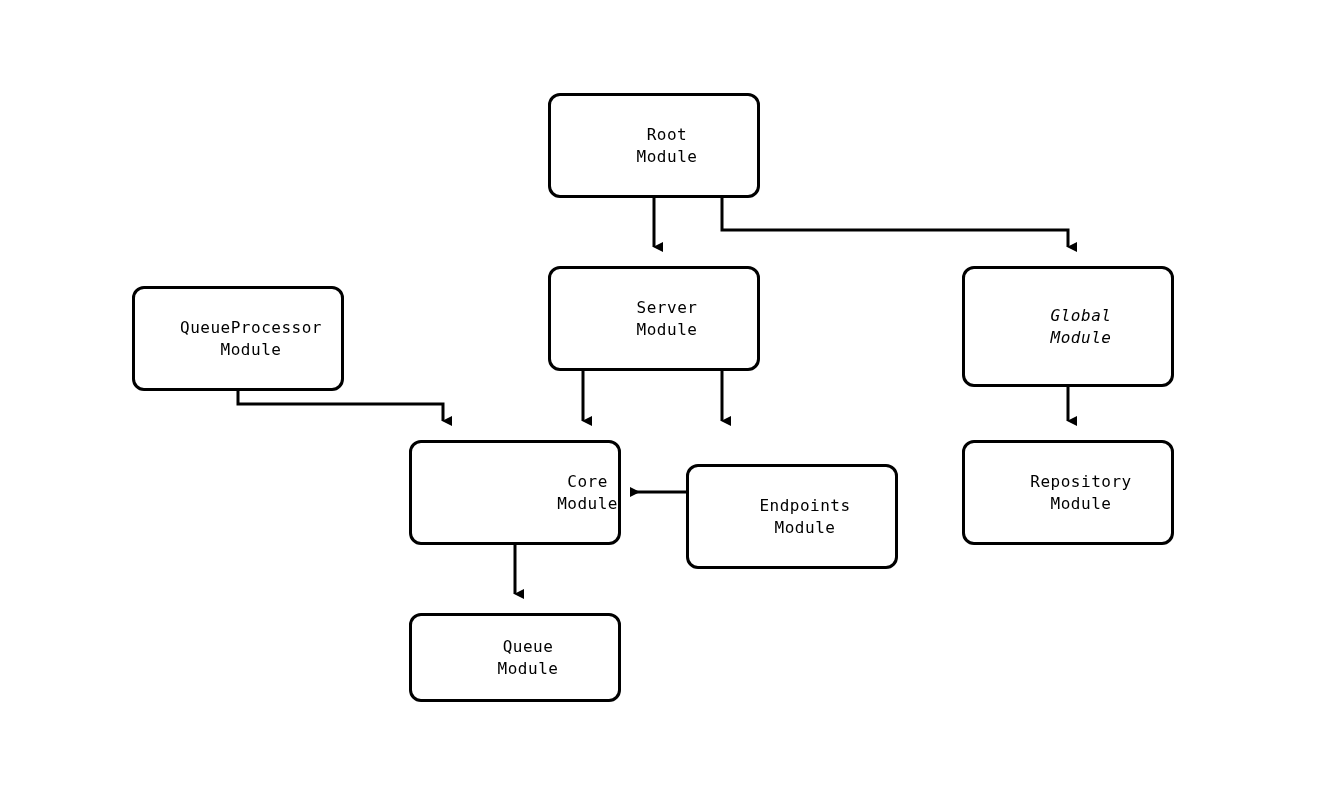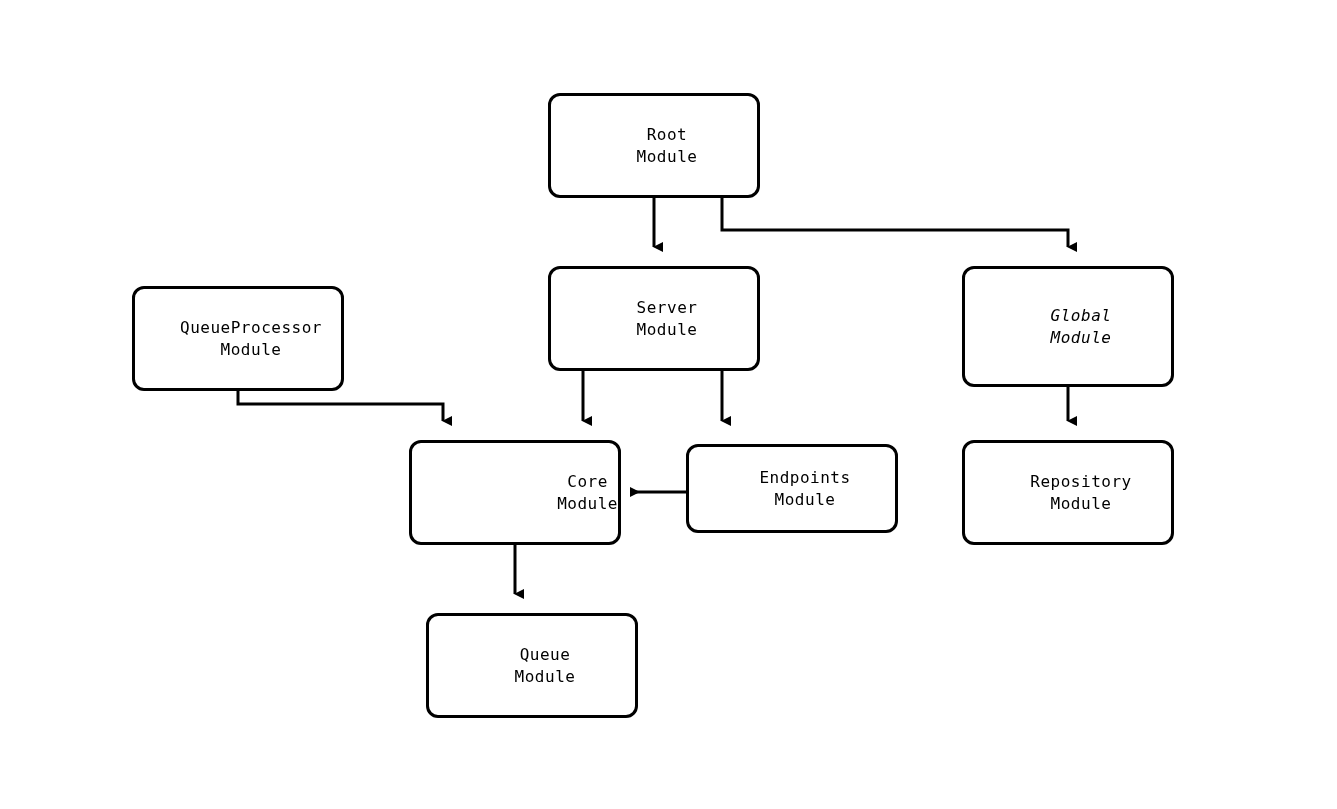--- a/index.html
+++ b/index.html
@@ -89,28 +89,28 @@
   <div class="node" style="left:962px; top:266px; width:212px; height:121px;font-style:italic;">
     <span class="node-label">Global
 Module</span>
   </div>
 
   <div class="node" style="left:409px; top:440px; width:212px; height:105px;justify-content:flex-end;">
     <span class="node-label">Core
 Module</span>
   </div>
 
-  <div class="node" style="left:686px; top:444px; width:212px; height:89px;">
+  <div class="node" style="left:686px; top:464px; width:212px; height:105px;">
     <span class="node-label">Endpoints
 Module</span>
   </div>
 
   <div class="node" style="left:962px; top:440px; width:212px; height:105px;align-items:center;">
     <span class="node-label">Repository
 Module</span>
   </div>
 
-  <div class="node" style="left:426px; top:613px; width:212px; height:105px;">
+  <div class="node" style="left:409px; top:613px; width:212px; height:89px;">
     <span class="node-label">Queue
 Module</span>
   </div>
 
 </div>
 
 </body></html>

